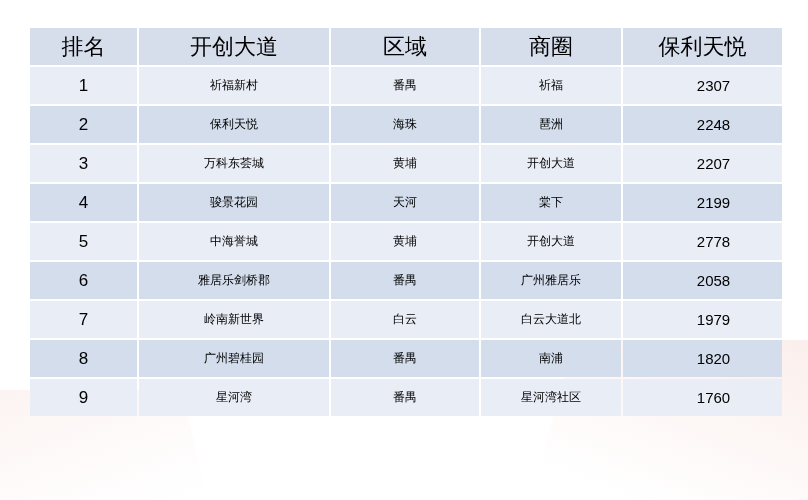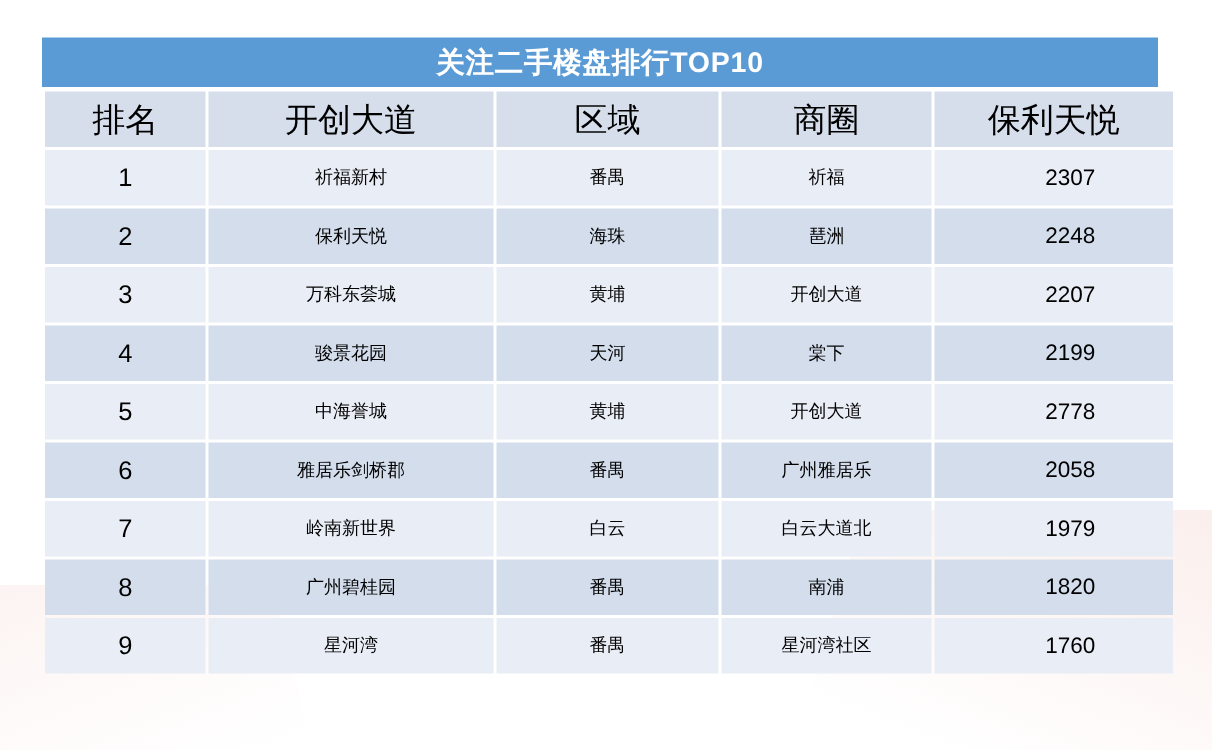--- a/index.html
+++ b/index.html
@@ -103,23 +103,20 @@
   tbody td.cell-heat { font-size: 15px; padding-left: 24px; }
 </style>
 </head>
 <body>
 
 <div class="deco-blush-left"></div>
 <div class="deco-blush-right"></div>
 
 <div class="table-wrap">
 
-  <div class="title-bar">
-    <span>关注二手楼盘排行TOP10</span>
-  </div>
 
   <table class="rank-table">
     <colgroup>
       <col class="c-rank">
         <col class="c-name">
         <col class="c-area">
         <col class="c-biz">
         <col class="c-heat">
     </colgroup>
     <thead>

